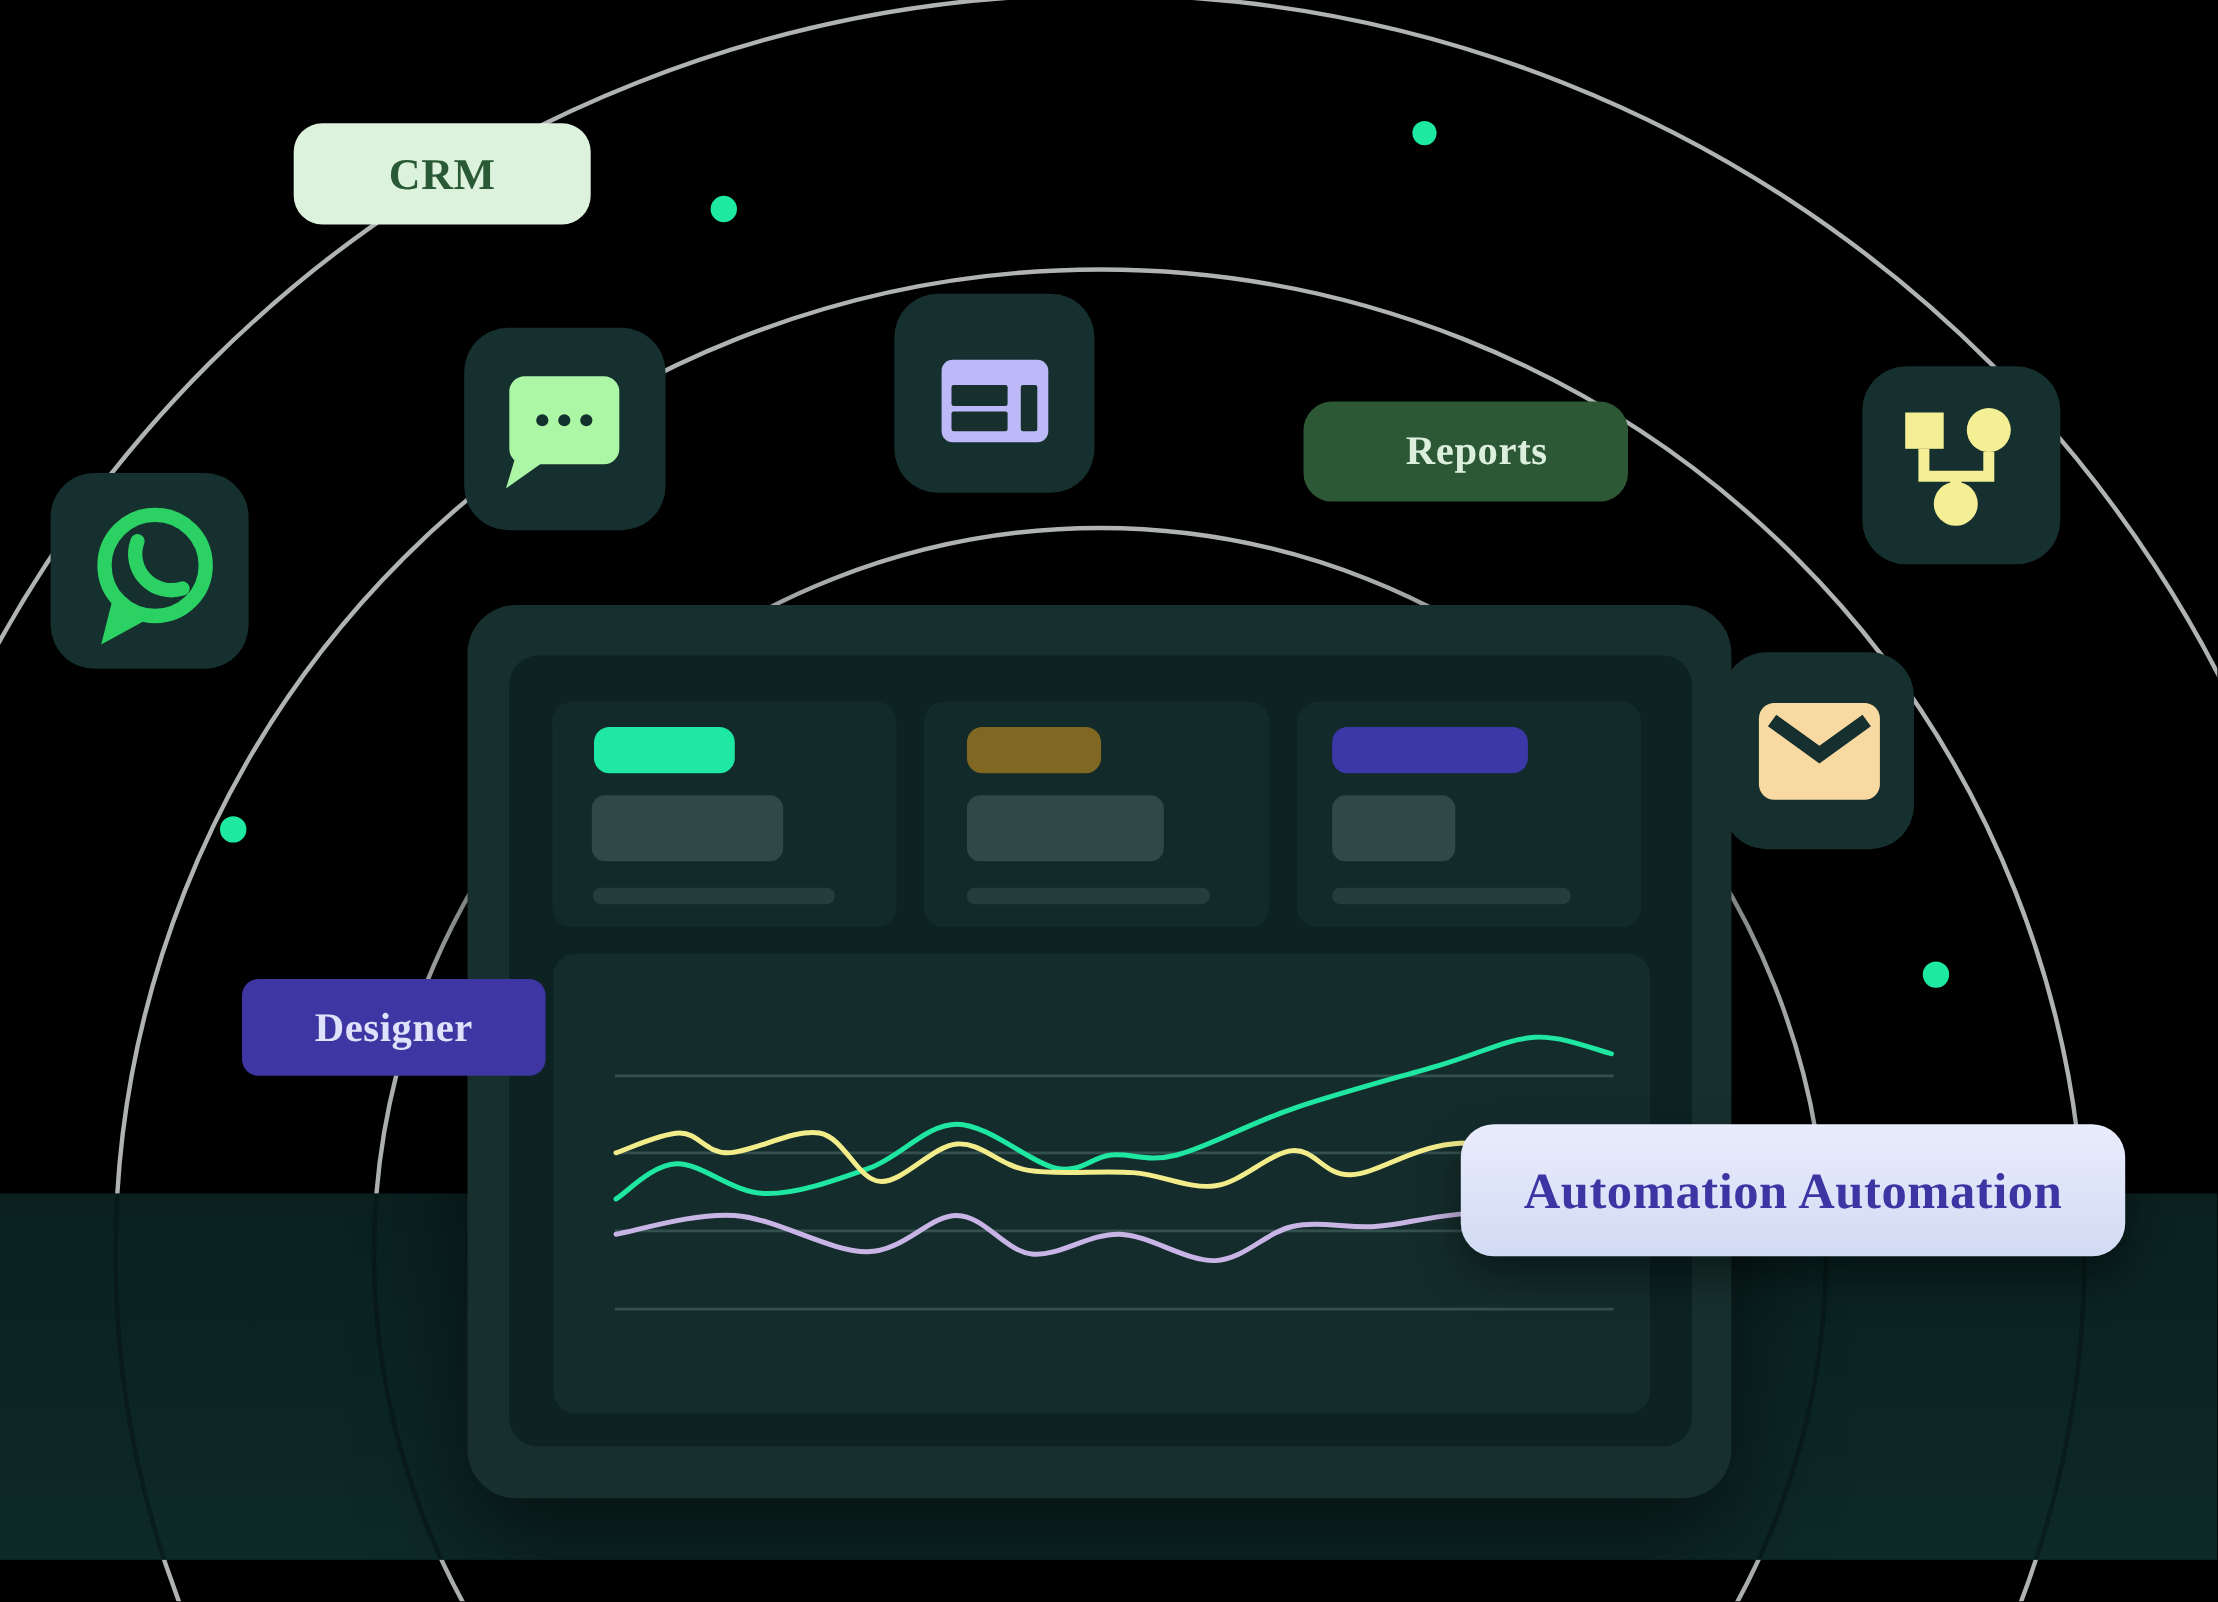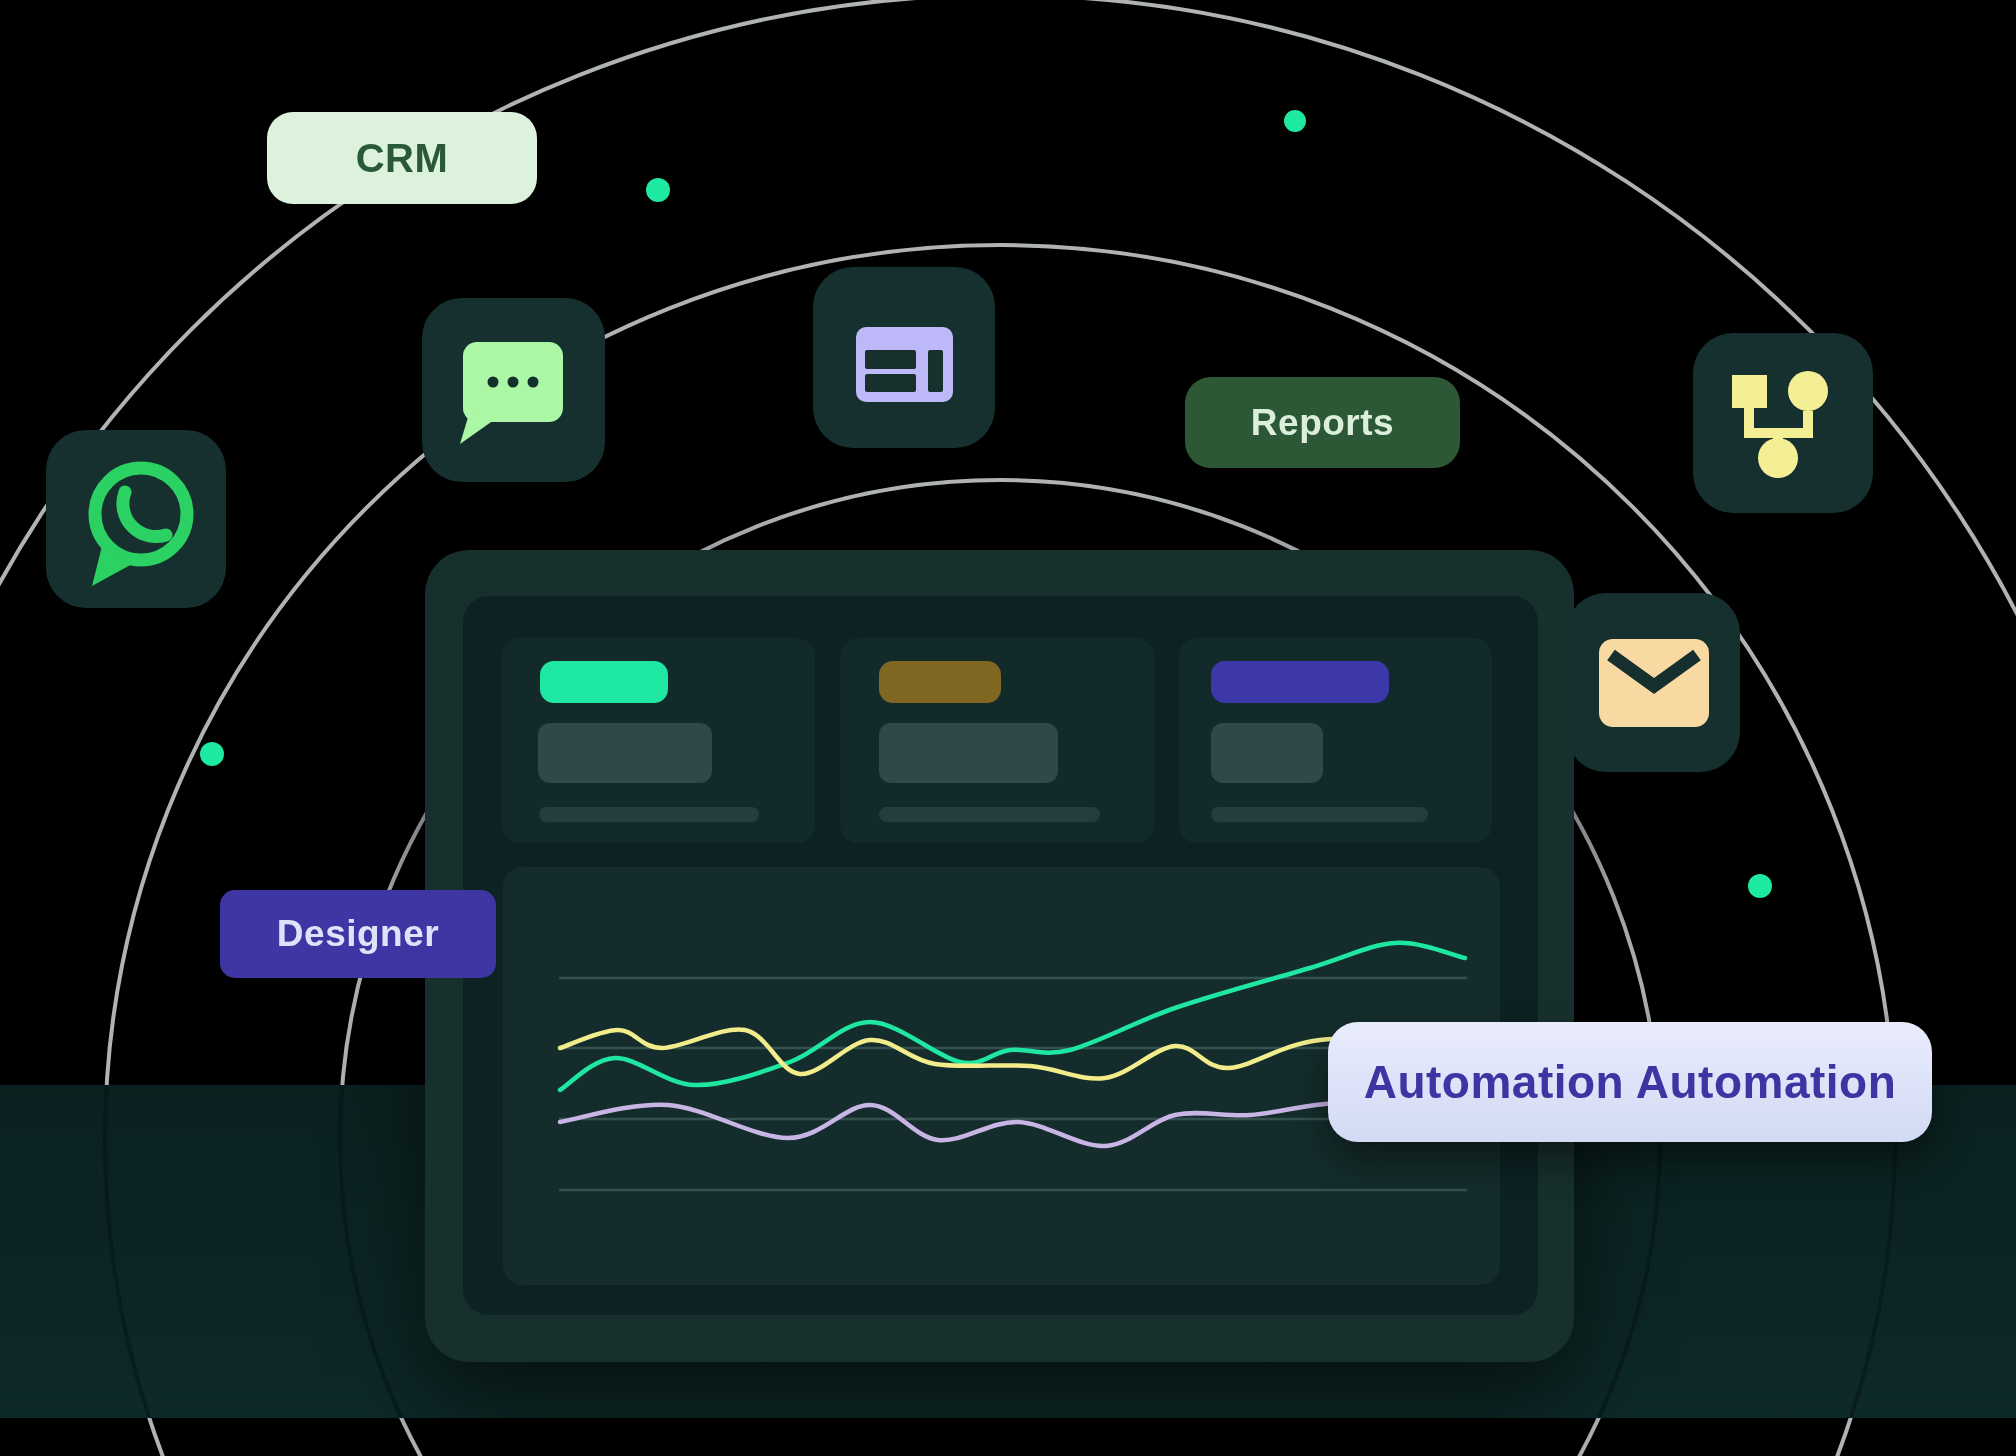--- a/index.html
+++ b/index.html
@@ -1,18 +1,18 @@
 <!DOCTYPE html>
 <html><head>
 <meta charset="utf-8">
 <style>
   html,body{margin:0;padding:0;background:#000;}
   .stage{
     position:relative;width:2016px;height:1456px;overflow:hidden;
-    background:#000;font-family:Liberation Sans, sans-serif;
+    background:#000;font-family:Liberation Serif, serif;
   }
   .stage svg.decor{position:absolute;left:0;top:0;width:2016px;height:1456px;display:block;}
 
   
   .dashboard{
     position:absolute;left:425px;top:550px;width:1149px;height:812px;
     background:#17302e;border-radius:44px;
     box-shadow:0 40px 90px rgba(0,0,0,.55);
   }
   .dash-inner{
@@ -53,21 +53,21 @@
   .layout-card{left:813px;top:267px;width:182px;height:181px;}
   .git-card{left:1693px;top:333px;width:180px;height:180px;}
   .mail-card{left:1566px;top:593px;width:174px;height:179px;}
 
   
   .pill{
     position:absolute;display:flex;align-items:center;justify-content:center;
     font-weight:bold;letter-spacing:.5px;border-radius:26px;
   }
   .pill-crm{left:267px;top:112px;width:270px;height:92px;font-size:40px;}
-  .pill-reports{left:1185px;top:377px;width:275px;height:91px;font-size:37px;}
+  .pill-reports{left:1185px;top:365px;width:275px;height:91px;font-size:37px;padding-left:20px;}
   .pill-designer{left:220px;top:890px;width:276px;height:88px;font-size:37px;border-radius:15px;}
   .pill-marketing{
     left:1328px;top:1022px;width:604px;height:120px;font-size:46px;border-radius:30px;
     box-shadow:0 18px 40px rgba(0,0,0,.45);
   }
 </style>
 </head>
 <body>
 
 <div class="stage">

